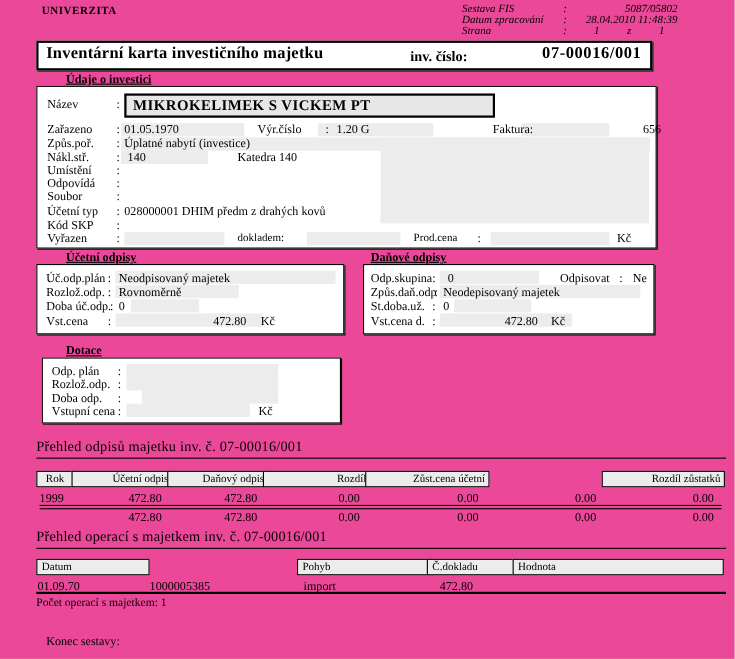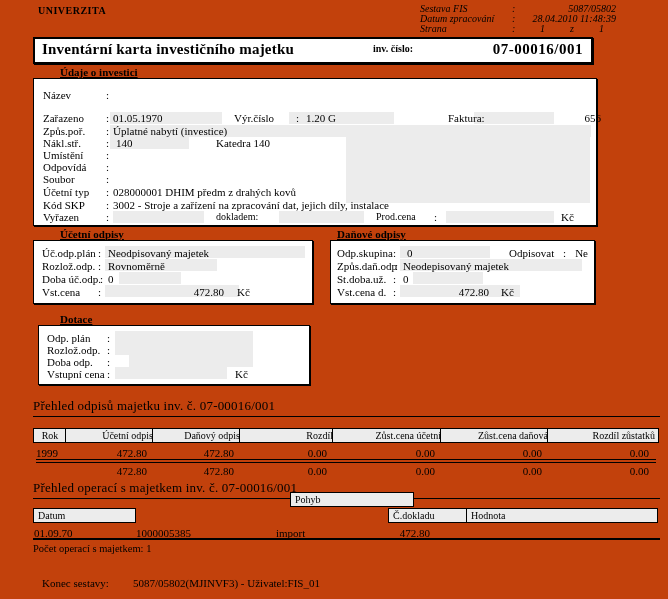--- a/index.html
+++ b/index.html
@@ -1,26 +1,26 @@
 <!DOCTYPE html>
 <html><head>
 <meta charset="utf-8">
 <style>
   html,body{margin:0;padding:0;background:#fff;}
   body{width:668px;height:599px;position:relative;font-family:"Liberation Serif","DejaVu Serif",serif;color:#000;}
   .abs{position:absolute;}
-  .page{position:absolute;left:0;top:0;width:668px;height:599px;background:#c2410c;overflow:hidden;}
+  .page{position:absolute;left:0;top:0;width:668px;height:599px;background:#ec4899;overflow:hidden;}
   .org{font-size:10px;font-weight:bold;letter-spacing:.5px;}
   .meta-row{position:absolute;width:196px;font-size:10px;font-style:italic;line-height:10px;}
   .meta-row .ml{position:absolute;left:0;}
   .meta-row .mc{position:absolute;left:92px;}
   .meta-row .mv{position:absolute;right:0;text-align:right;white-space:pre;}
   .titlebox{position:absolute;left:33px;top:37px;width:556px;height:23px;border:2px solid #000;box-shadow:1px 1px 0 #000;background:#fff;}
   .titlebox .tt{position:absolute;left:7px;top:2px;font-size:15px;font-weight:bold;letter-spacing:.2px;}
-  .titlebox .tl{position:absolute;left:338px;top:4px;font-size:10px;font-weight:bold;}
+  .titlebox .tl{position:absolute;left:338px;top:4px;font-size:13px;font-weight:bold;}
   .titlebox .tv{position:absolute;right:8px;top:2px;font-size:15px;font-weight:bold;letter-spacing:.5px;}
   .seclbl{position:absolute;font-size:11px;font-weight:bold;text-decoration:underline;}
   .box{position:absolute;border:1px solid #000;box-shadow:1px 1px 0 #000;background:#fff;}
   .fld{position:absolute;font-size:11px;line-height:12px;white-space:nowrap;}
   .patch{position:absolute;background:#ececec;height:12px;z-index:0;}
   .z{z-index:1;}
   .nazevbox{position:absolute;left:79px;top:6px;width:333px;height:18px;border:2px solid #000;background:#e7e7e7;}
   .nazevbox span{position:absolute;left:6px;top:1px;font-size:13.5px;font-weight:bold;letter-spacing:.4px;white-space:nowrap;}
   .heading{position:absolute;font-size:13px;letter-spacing:.2px;white-space:nowrap;}
   .rule{position:absolute;border-top:1px solid #000;height:0;}
@@ -70,20 +70,23 @@
     <i class="patch" style="left:255px;top:33px;width:105px;"></i>
     <i class="patch" style="left:440px;top:33px;width:80px;"></i>
     <i class="patch" style="left:76px;top:46px;width:481px;"></i>
     <i class="patch" style="left:76px;top:58px;width:79px;"></i>
     <i class="patch" style="left:79px;top:132px;width:91px;"></i>
     <i class="patch" style="left:245px;top:132px;width:85px;"></i>
     <i class="patch" style="left:412px;top:132px;width:108px;"></i>
 
     <span class="fld z" style="left:9px;top:10px;">Název</span>
     <span class="fld z" style="left:72px;top:10px;">:</span>
+    <div class="nazevbox z">
+      <span>MIKROKELIMEK S VICKEM PT</span>
+    </div>
 
     <span class="fld z" style="left:9px;top:33px;">Zařazeno</span>
     <span class="fld z" style="left:72px;top:33px;">:</span>
     <span class="fld z" style="left:79px;top:33px;">01.05.1970</span>
     <span class="fld z" style="left:200px;top:33px;">Výr.číslo</span>
     <span class="fld z" style="left:262px;top:33px;">:</span>
     <span class="fld z" style="left:272px;top:33px;">1.20 G</span>
     <span class="fld z" style="left:414px;top:33px;">Faktura:</span>
     <span class="fld z td r" style="left:520px;top:33px;width:37px;padding-left:10px;">656</span>
 
@@ -104,21 +107,20 @@
 
     <span class="fld z" style="left:9px;top:94px;">Soubor</span>
     <span class="fld z" style="left:72px;top:94px;">:</span>
 
     <span class="fld z" style="left:9px;top:107px;">Účetní typ</span>
     <span class="fld z" style="left:72px;top:107px;">:</span>
     <span class="fld z" style="left:79px;top:107px;">028000001 DHIM předm z drahých kovů</span>
 
     <span class="fld z" style="left:9px;top:120px;">Kód SKP</span>
     <span class="fld z" style="left:72px;top:120px;">:</span>
-    <span class="fld z" style="left:79px;top:120px;">3002 - Stroje a zařízení na zpracování dat, jejich díly, instalace</span>
 
     <span class="fld z" style="left:9px;top:132px;">Vyřazen</span>
     <span class="fld z" style="left:72px;top:132px;">:</span>
     <span class="fld z" style="left:182px;top:132px;font-size:10px;">dokladem:</span>
     <span class="fld z" style="left:342px;top:132px;font-size:10px;">Prod.cena</span>
     <span class="fld z" style="left:400px;top:132px;">:</span>
     <span class="fld z" style="left:527px;top:132px;">Kč</span>
   </div>
 
   <span class="seclbl" style="left:60px;top:228px;">Účetní odpisy</span>
@@ -193,21 +195,20 @@
   </div>
 
   <span class="heading" style="left:33px;top:398px;">Přehled odpisů majetku inv. č. 07-00016/001</span>
   <div class="rule" style="left:33px;top:416px;width:627px;"></div>
 
   <div class="th c" style="left:33px;top:428px;width:32px;">Rok</div>
   <div class="th r" style="left:65px;top:428px;width:87px;">Účetní odpis</div>
   <div class="th r" style="left:152px;top:428px;width:87px;">Daňový odpis</div>
   <div class="th r" style="left:239px;top:428px;width:93px;">Rozdíl</div>
   <div class="th r" style="left:332px;top:428px;width:108px;">Zůst.cena účetní</div>
-  <div class="th r" style="left:440px;top:428px;width:107px;">Zůst.cena daňová</div>
   <div class="th r" style="left:547px;top:428px;width:107px;">Rozdíl zůstatků</div>
 
   <div class="td" style="left:36px;top:447px;">1999</div>
   <div class="td r" style="left:65px;top:447px;width:82px;">472.80</div>
   <div class="td r" style="left:152px;top:447px;width:82px;">472.80</div>
   <div class="td r" style="left:239px;top:447px;width:88px;">0.00</div>
   <div class="td r" style="left:332px;top:447px;width:103px;">0.00</div>
   <div class="td r" style="left:440px;top:447px;width:102px;">0.00</div>
   <div class="td r" style="left:547px;top:447px;width:102px;">0.00</div>
 
@@ -217,28 +218,27 @@
   <div class="td r" style="left:152px;top:465px;width:82px;">472.80</div>
   <div class="td r" style="left:239px;top:465px;width:88px;">0.00</div>
   <div class="td r" style="left:332px;top:465px;width:103px;">0.00</div>
   <div class="td r" style="left:440px;top:465px;width:102px;">0.00</div>
   <div class="td r" style="left:547px;top:465px;width:102px;">0.00</div>
 
   <span class="heading" style="left:33px;top:480px;">Přehled operací s majetkem inv. č. 07-00016/001</span>
   <div class="rule" style="left:33px;top:498px;width:627px;"></div>
 
   <div class="th l" style="left:33px;top:508px;width:97px;">Datum</div>
-  <div class="th l" style="left:270px;top:492px;width:118px;margin-left:20px;">Pohyb</div>
+  <div class="th l" style="left:270px;top:508px;width:118px;">Pohyb</div>
   <div class="th l" style="left:388px;top:508px;width:78px;">Č.dokladu</div>
   <div class="th l" style="left:466px;top:508px;width:186px;">Hodnota</div>
 
   <div class="td" style="left:34px;top:527px;">01.09.70</div>
   <div class="td" style="left:136px;top:527px;">1000005385</div>
   <div class="td" style="left:276px;top:527px;">import</div>
   <div class="td r" style="left:340px;top:527px;width:90px;">472.80</div>
 
   <div class="rule2" style="left:33px;top:538px;width:627px;"></div>
   <span class="fld" style="left:33px;top:543px;font-size:10.5px;">Počet operací s majetkem: 1</span>
 
   <span class="foot" style="left:42px;top:577px;">Konec sestavy:</span>
-  <span class="foot" style="left:133px;top:577px;">5087/05802(MJINVF3) - Uživatel:FIS_01</span>
 
 </div>
 
 </body></html>

